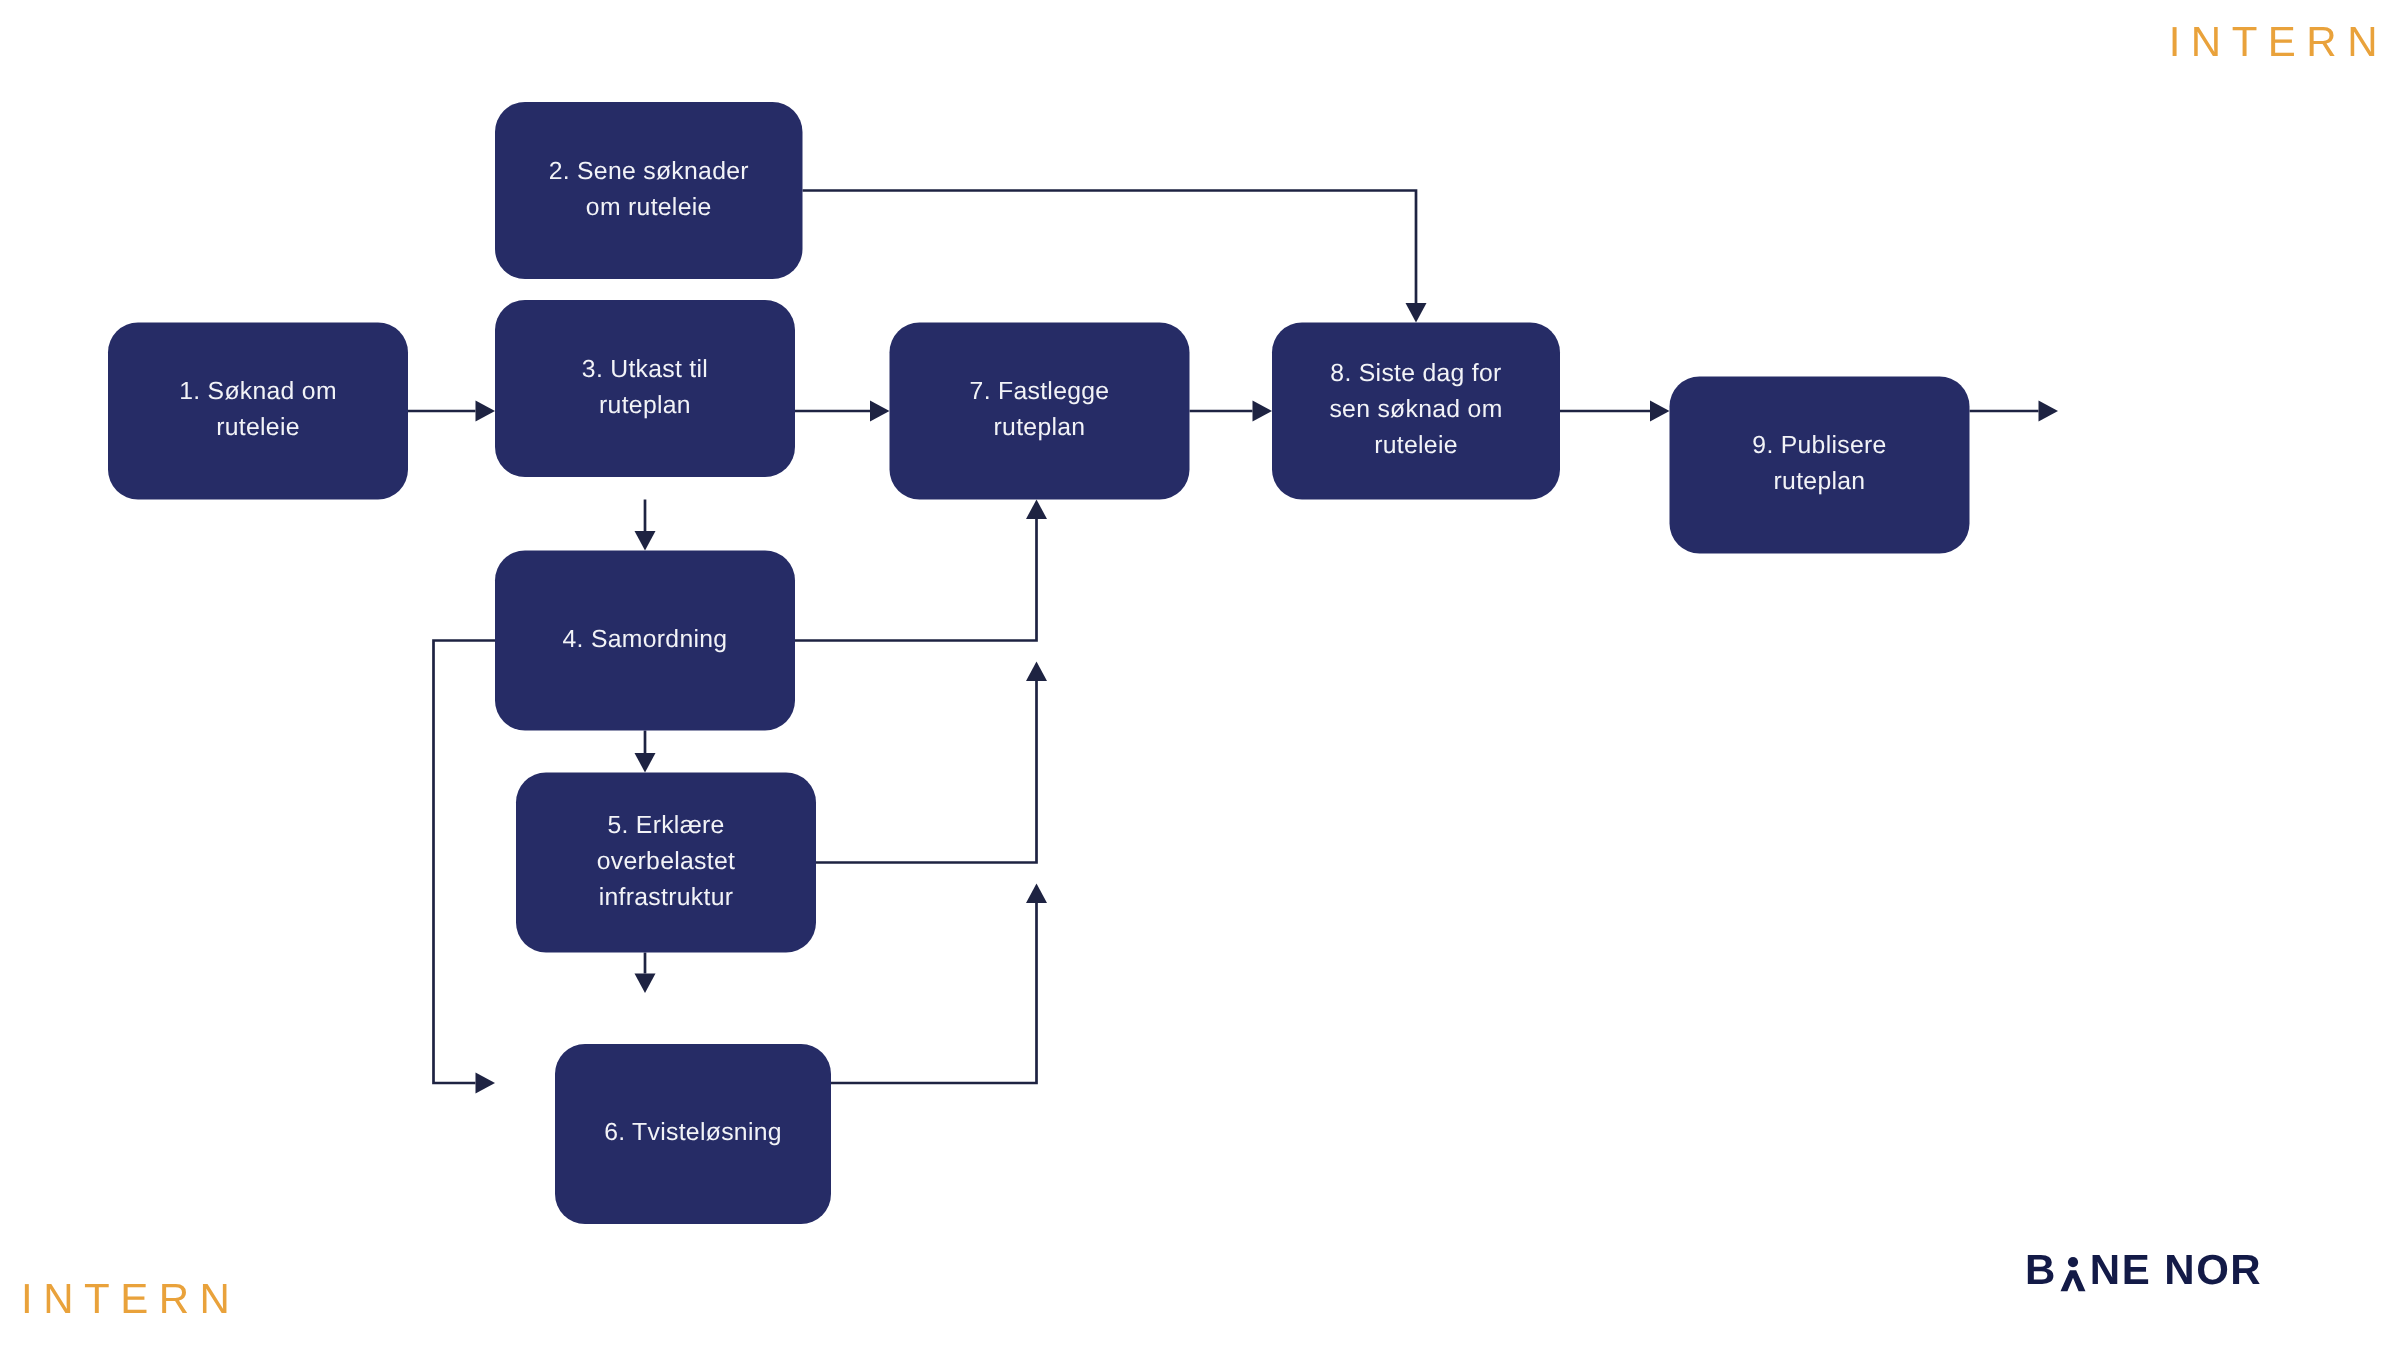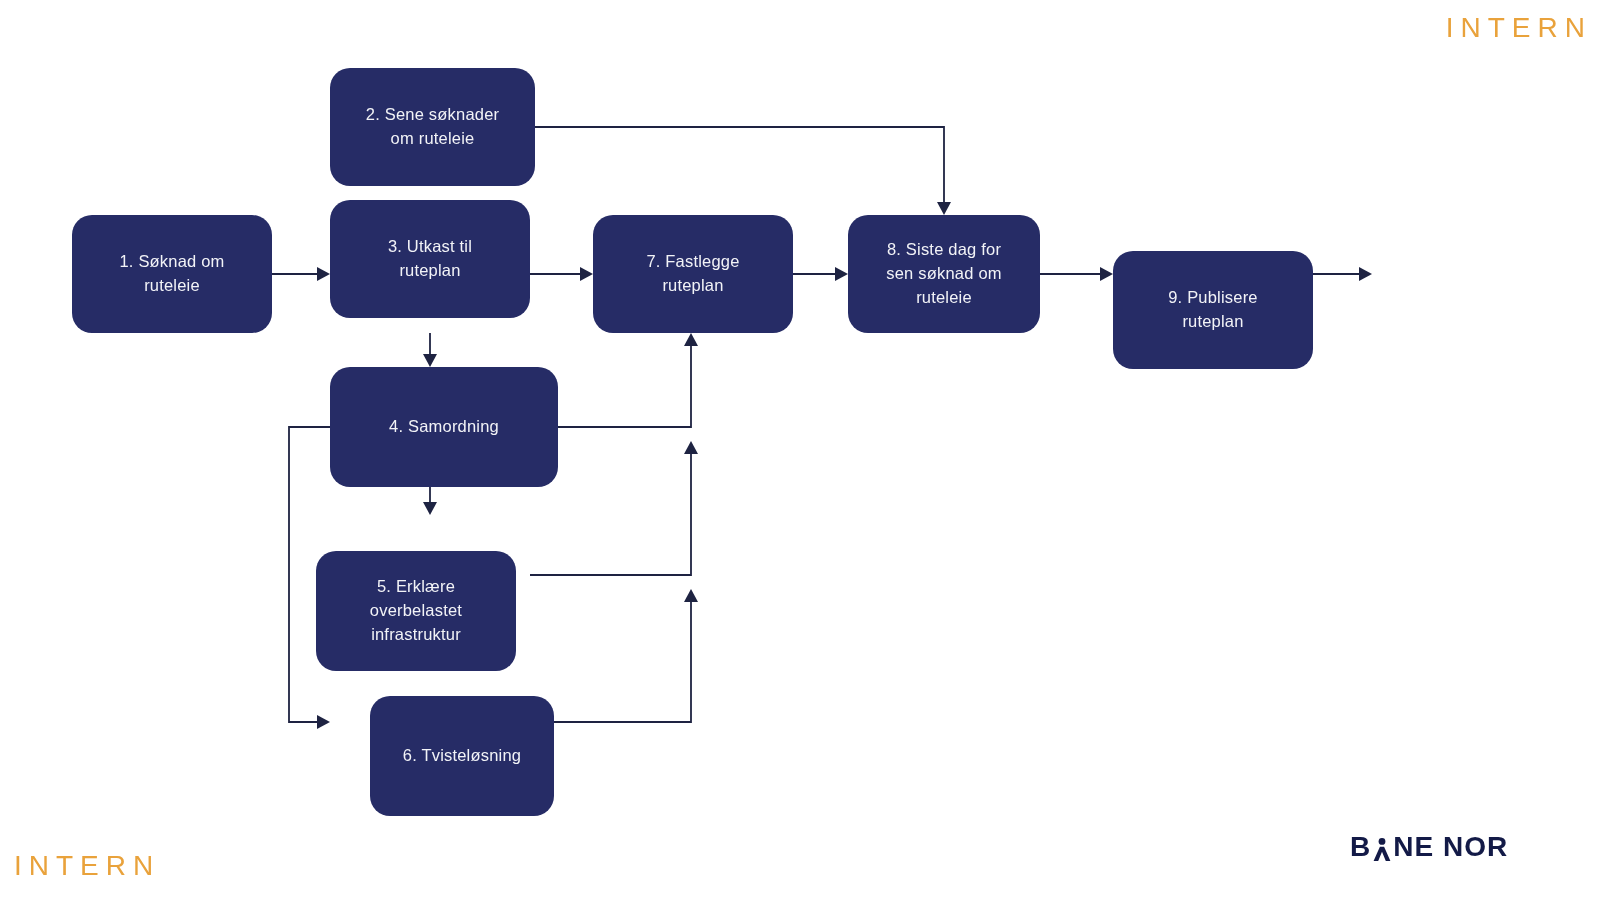--- a/index.html
+++ b/index.html
@@ -145,24 +145,24 @@
 ruteleie</span>
   </div>
   <div class="node" style="left:330px; top:68px;  width:205px; height:118px;">
     <span class="node-label">2. Sene søknader
 om ruteleie</span>
   </div>
   <div class="node" style="left:330px; top:200px; width:200px; height:118px;">
     <span class="node-label">3. Utkast til
 ruteplan</span>
   </div>
-  <div class="node" style="left:330px; top:367px; width:228px; height:120px;">
+  <div class="node" style="left:330px; top:367px; width:200px; height:120px;">
     <span class="node-label">4. Samordning</span>
   </div>
-  <div class="node" style="left:316px; top:515px; width:200px; height:120px;margin-top:36px;">
+  <div class="node" style="left:344px; top:515px; width:200px; height:120px;">
     <span class="node-label">5. Erklære
 overbelastet
 infrastruktur</span>
   </div>
   <div class="node" style="left:330px; top:696px; width:184px; height:120px;margin-left:40px;">
     <span class="node-label">6. Tvisteløsning</span>
   </div>
   <div class="node" style="left:593px; top:215px; width:200px; height:118px;">
     <span class="node-label">7. Fastlegge
 ruteplan</span>

